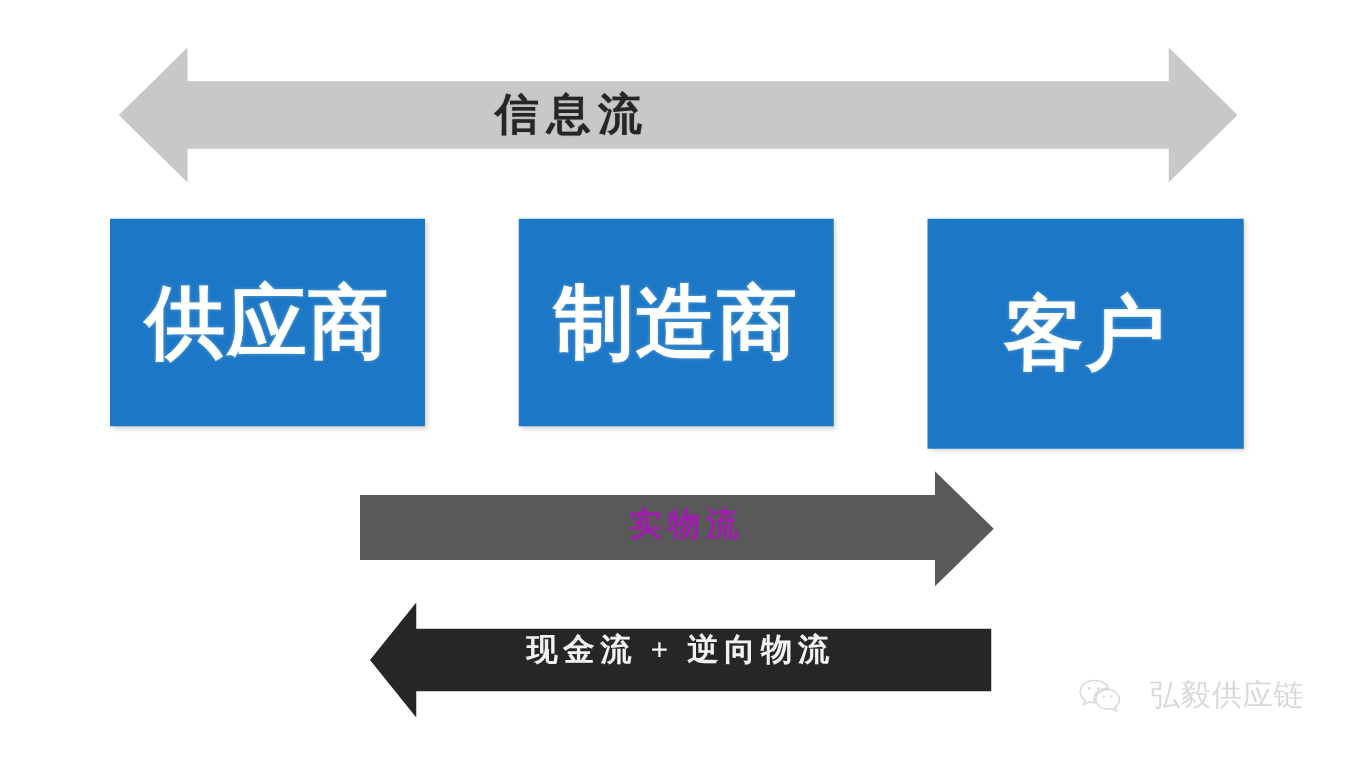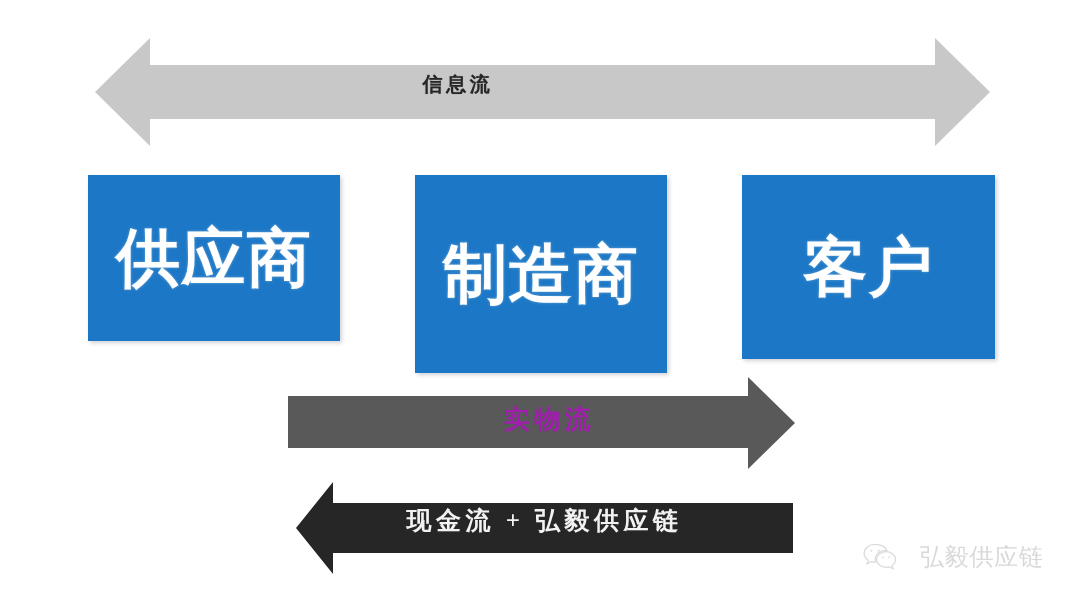--- a/index.html
+++ b/index.html
@@ -37,21 +37,21 @@
     font-family: "Liberation Serif", "DejaVu Serif", serif;
     font-weight: 700;
     letter-spacing: 0.18em;
     line-height: 1;
     text-align: center;
   }
   .label-info {
     left: 0;
     width: 916px;
     top: 74px;
-    font-size: 20px;
+    font-size: 35px;
     color: #262626;
     text-shadow: 0 0 1px rgba(0,0,0,0.35);
   }
   .label-physical {
     left: 296px;
     width: 507px;
     top: 407px;
     font-size: 26px;
     color: #a21caf;
   }
@@ -75,21 +75,21 @@
   .node-label {
     color: #ffffff;
     font-family: "Liberation Sans", "DejaVu Sans", sans-serif;
     font-weight: 700;
     font-size: 64px;
     letter-spacing: 0.02em;
     line-height: 1;
     text-shadow: 0 0 3px rgba(255,255,255,0.35);
   }
   #node-0 { left: 88px;  top: 175px; width: 252px; height: 166px; }
-  #node-1 { left: 415px; top: 175px; width: 252px; height: 198px; }
+  #node-1 { left: 415px; top: 175px; width: 252px; height: 166px; }
   #node-2 { left: 742px; top: 175px; width: 253px; height: 184px; }
 
   
   .watermark {
     position: absolute;
     left: 862px;
     top: 542px;
     display: flex;
     align-items: center;
     gap: 24px;
@@ -122,21 +122,21 @@
       <polygon fill="#595959" points="288,396 748,396 748,377 795,423 748,469 748,448 288,448"></polygon>
 
       <polygon fill="#262626" points="296,528 333,482 333,503 793,503 793,553 333,553 333,574"></polygon>
     </svg>
   </div>
 
   <div class="arrow-label label-info">信息流</div>
 
   <div class="arrow-label label-physical">实物流</div>
 
-  <div class="arrow-label label-cash">现金流 + 弘毅供应链</div>
+  <div class="arrow-label label-cash">现金流 + 逆向物流</div>
 
   <div id="node-0" class="node-box">
     <span class="node-label">供应商</span>
   </div>
 
   <div id="node-1" class="node-box">
     <span class="node-label">制造商</span>
   </div>
 
   <div id="node-2" class="node-box">

